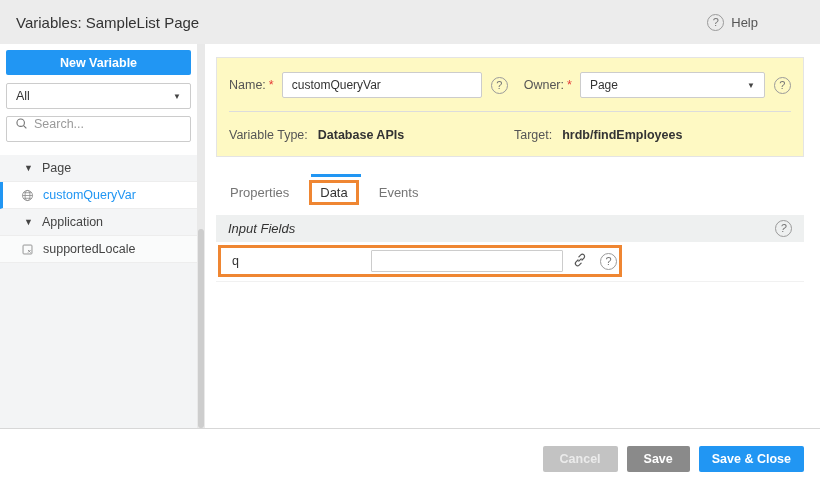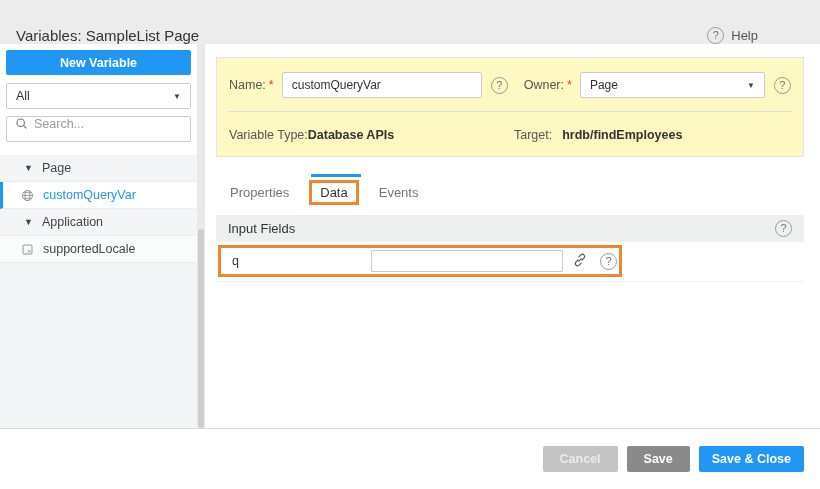--- a/index.html
+++ b/index.html
@@ -1,21 +1,21 @@
 <!DOCTYPE html>
 <html><head>
 <meta charset="utf-8">
 <style>
   * { margin:0; padding:0; box-sizing:border-box; }
   html,body { width:820px; height:489px; }
   body { font-family:"Liberation Sans", sans-serif; background:#fff; overflow:hidden; }
   .app { width:820px; height:489px; display:flex; flex-direction:column; background:#fff; }
 
   
-  .header { height:44px; background:#ececec; display:flex; align-items:flex-end; justify-content:space-between; padding:0 16px; flex:none; }
+  .header { height:44px; background:#ececec; display:flex; align-items:center; justify-content:space-between; padding:0 16px; flex:none; }
   .page-title { font-size:15px; color:#333; }
   .help-link { display:flex; align-items:center; gap:7px; color:#555; font-size:13px; cursor:pointer; margin-right:46px; }
 
   .help-badge { width:17px; height:17px; flex:none; border:1px solid #9a9a9a; border-radius:50%;
     color:#757575; font-size:11px; line-height:15px; text-align:center; background:transparent; }
 
   
   .main { flex:1; display:flex; min-height:0; border-bottom:1px solid #d7d7d7; }
 
   
@@ -52,34 +52,34 @@
   .flabel { font-size:12.5px; color:#555; }
   .req { color:#e53935; font-size:12.5px; margin:0 2px 0 3px; }
   .name-input { width:200px; height:26px; border:1px solid #ccc; border-radius:2px; background:#fff;
     font-family:inherit; font-size:12px; color:#333; padding:0 9px; margin-left:6px; outline:none; }
   .form-row1 .help-badge { margin-left:9px; }
   .owner-label { margin-left:16px; }
   .owner-select { width:185px; height:26px; border:1px solid #ccc; border-radius:2px; background:#fff; display:flex;
     align-items:center; justify-content:space-between; padding:0 9px; font-size:12px; color:#333; cursor:pointer; margin-left:6px; }
   .form-divider { border-top:1px solid #dcdcdc; margin-top:12px; }
   .form-row2 { display:flex; align-items:center; margin-top:16px; font-size:12.5px; color:#555; }
-  .vt-group { width:285px; display:flex; }
+  .vt-group { width:285px; display:flex; gap:10px; }
   .target-group { display:flex; gap:10px; }
   .bold-val { color:#333; font-weight:bold; }
 
   
   .tabbar { margin:20px 16px 0 11px; padding-left:12px; display:flex; align-items:center; gap:18px; height:30px; }
   .tab { font-size:13px; color:#757575; cursor:pointer; padding:4px 2px; }
   .tab.active { color:#333; border:3px solid #ef8632; padding:2px 8px; background:#fff; position:relative; }
   .tab-indicator { position:absolute; top:-9px; left:-1px; width:115%; height:3px; background:#2196f3; }
 
   
   .section { margin:8px 16px 0 11px; }
   .section-header { height:27px; background:#eef0f0; display:flex; align-items:center; justify-content:space-between;
-    padding:0 12px; font-size:13px; color:#333; }
+    padding:0 12px; font-size:13px; color:#333;font-style:italic; }
   .section-body { background:#fff; padding:3px 0 4px 2px; border-bottom:1px solid #f1f1f1; }
   .q-row { width:404px; height:32px; border:3px solid #ef8632; display:flex; align-items:center; background:#fff; }
   .q-label { margin-left:11px; width:139px; font-size:12.5px; color:#333; }
   .q-input { width:192px; height:22px; border:1px solid #ccc; border-radius:1px; outline:none; font-family:inherit; font-size:12px; padding:0 6px; }
   .link-btn { margin-left:9px; display:flex; align-items:center; cursor:pointer; background:none; border:none; padding:0; }
   .q-row .help-badge { margin-left:12px; }
 
   
   .footer { height:60px; flex:none; background:#fff; display:flex; align-items:center; justify-content:flex-end; gap:9px; padding-right:16px; }
   .btn { height:26px; border:none; font-family:inherit; font-size:12.5px; font-weight:bold; padding:0 17px; border-radius:2px; cursor:pointer; }

